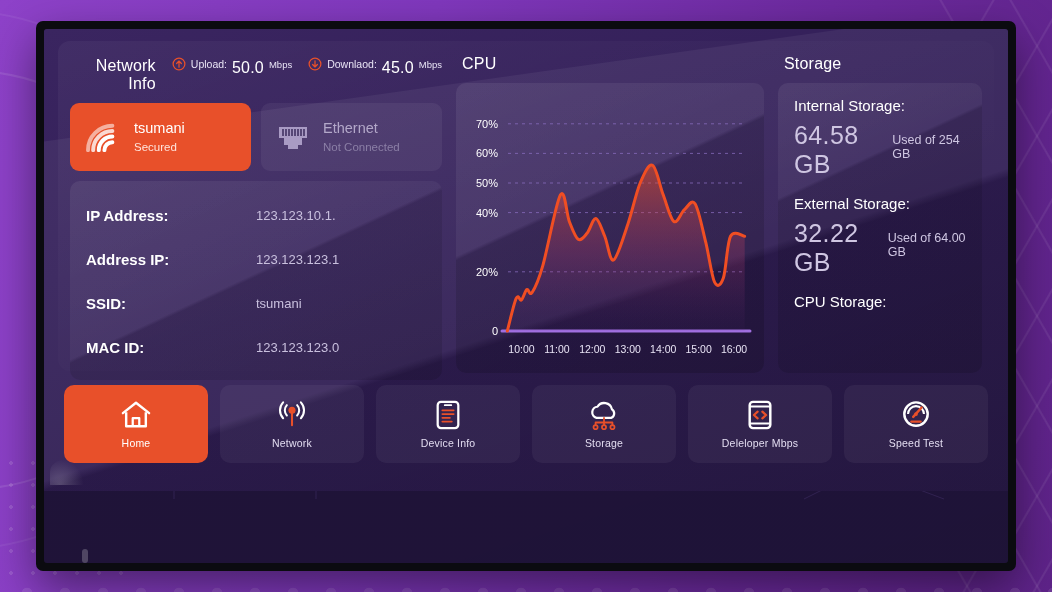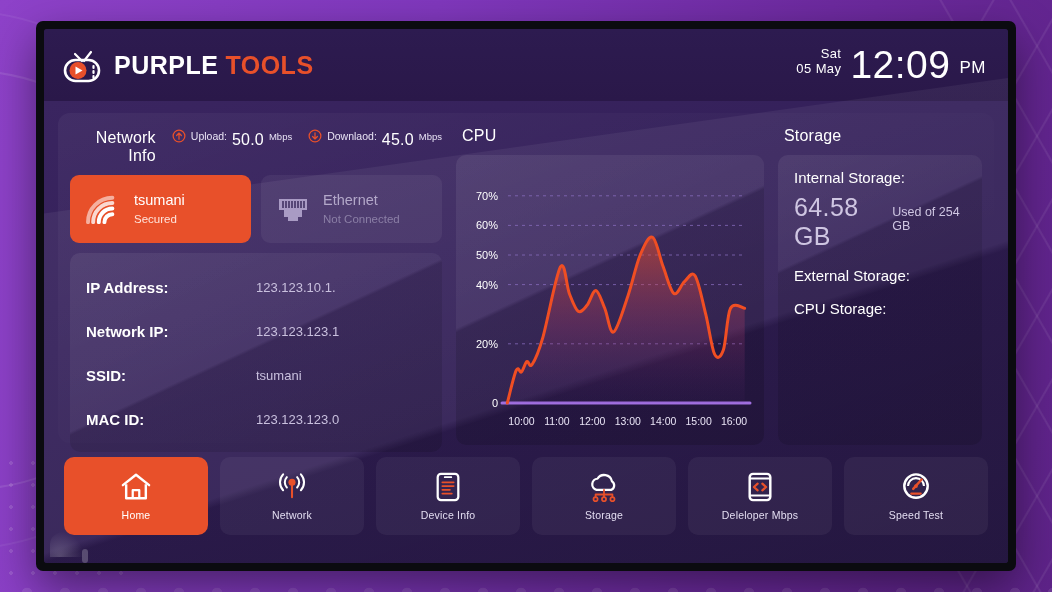--- a/index.html
+++ b/index.html
@@ -203,43 +203,20 @@
         <circle cx="940" cy="36" r="4"></circle>
           <circle cx="910" cy="128" r="5"></circle>
         <circle cx="130" cy="418" r="7"></circle>
           <circle cx="272" cy="416" r="7"></circle>
         <circle cx="540" cy="424" r="5"></circle>
           <circle cx="700" cy="424" r="5"></circle>
         <circle cx="880" cy="424" r="5"></circle>
       </g>
     </svg>
 
-    <div class="header">
-      <div class="brand">
-        <svg width="42" height="40" viewBox="0 0 42 40">
-          <path d="M13 9 L20 16 M29 7 L22 16" stroke="#fff" stroke-width="2.2" fill="none" stroke-linecap="round"></path>
-          <rect x="3" y="15" width="34" height="21" rx="10.5" fill="none" stroke="#fff" stroke-width="2.6"></rect>
-          <circle cx="16" cy="25.5" r="8.5" fill="#e8502a"></circle>
-          <path d="M13.5 21.5 L20.5 25.5 L13.5 29.5 Z" fill="#fff"></path>
-          <path d="M31.5 21 v2 M31.5 26 v2 M31.5 31 v2" stroke="#fff" stroke-width="2.2" stroke-linecap="round"></path>
-        </svg>
-        <div class="brand-text">
-          <span class="w1">PURPLE</span><span class="w2">TOOLS</span>
-        </div>
-      </div>
-
-      <div class="clock">
-        <div class="clock-date">
-          <div class="clock-day">Sat</div>
-          <div class="clock-md">05 May</div>
-        </div>
-        <div class="clock-time">12:09</div>
-        <div class="clock-ampm">PM</div>
-      </div>
-    </div>
 
     <div class="screen-body">
       <div class="diag-streak"></div>
 
       <div class="panels">
 
         <div class="col-net">
           <div class="net-head">
             <div class="panel-title">Network Info</div>
 
@@ -291,21 +268,21 @@
               </div>
             </div>
           </div>
 
           <div class="info-card">
             <div class="info-row">
               <div class="info-key">IP Address:</div>
               <div class="info-val">123.123.10.1.</div>
             </div>
             <div class="info-row">
-              <div class="info-key">Network IP:</div>
+              <div class="info-key">Address IP:</div>
               <div class="info-val">123.123.123.1</div>
             </div>
             <div class="info-row">
               <div class="info-key">SSID:</div>
               <div class="info-val">tsumani</div>
             </div>
             <div class="info-row">
               <div class="info-key">MAC ID:</div>
               <div class="info-val">123.123.123.0</div>
             </div>
@@ -353,20 +330,24 @@
           <div class="sto-card">
             <div class="sto-block">
               <div class="sto-label">Internal Storage:</div>
               <div class="sto-valrow">
                 <span class="sto-val">64.58 GB</span>
                 <span class="sto-of">Used of 254 GB</span>
               </div>
             </div>
             <div class="sto-block">
               <div class="sto-label">External  Storage:</div>
+              <div class="sto-valrow">
+                <span class="sto-val">32.22 GB</span>
+                <span class="sto-of">Used of 64.00 GB</span>
+              </div>
             </div>
             <div class="sto-block">
               <div class="sto-label">CPU Storage:</div>
             </div>
           </div>
         </div>
       </div>
 
       <div class="navbar">
 

